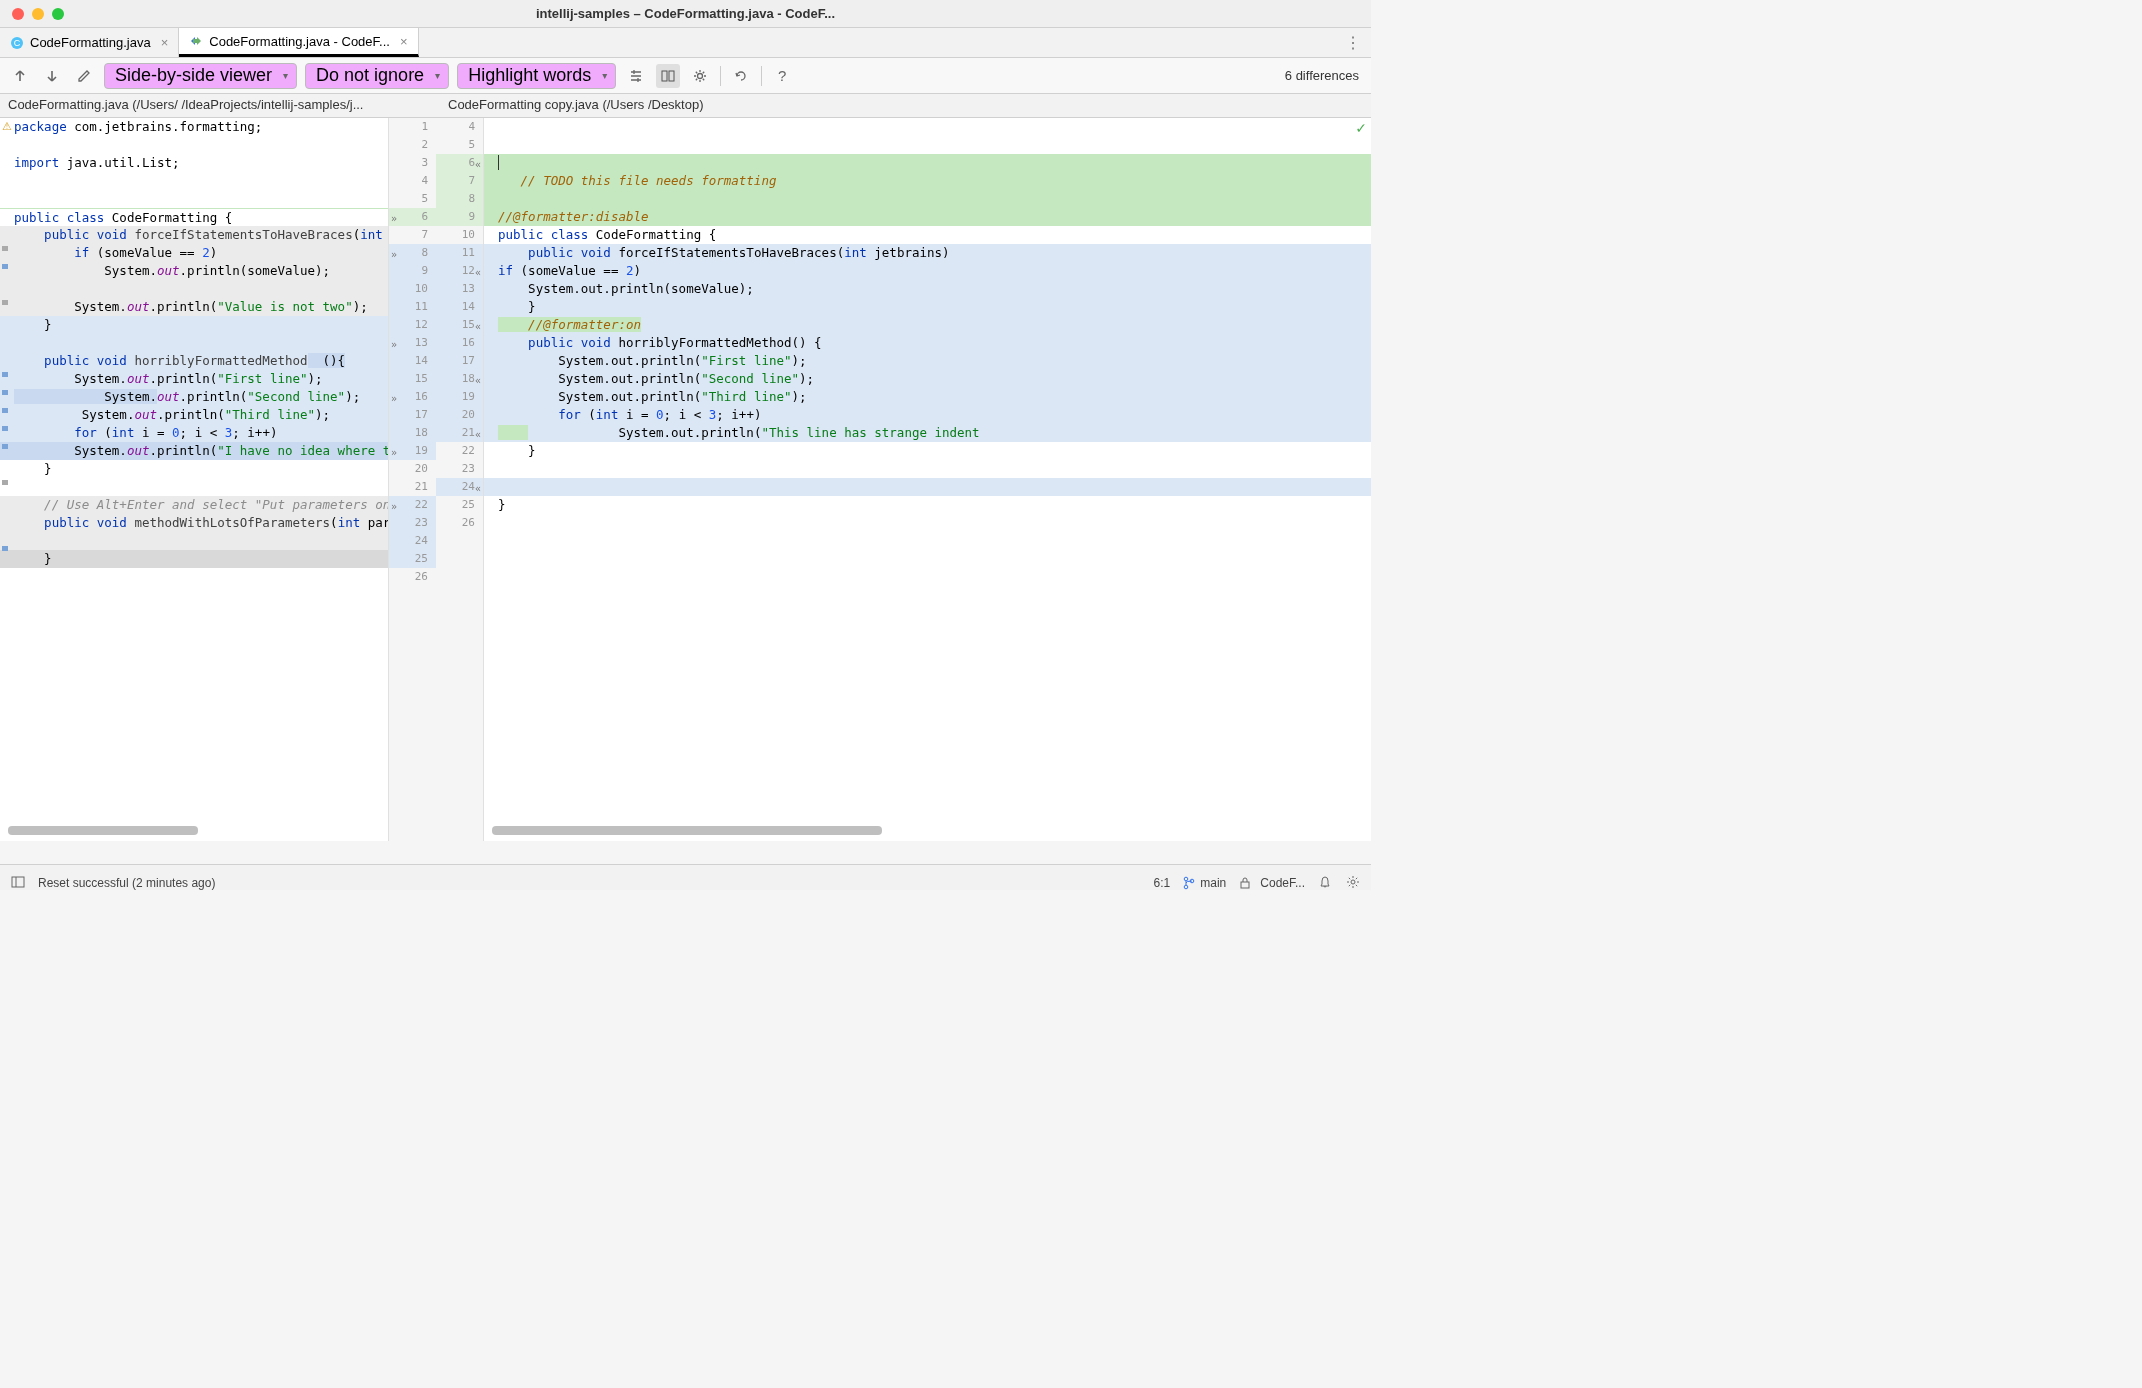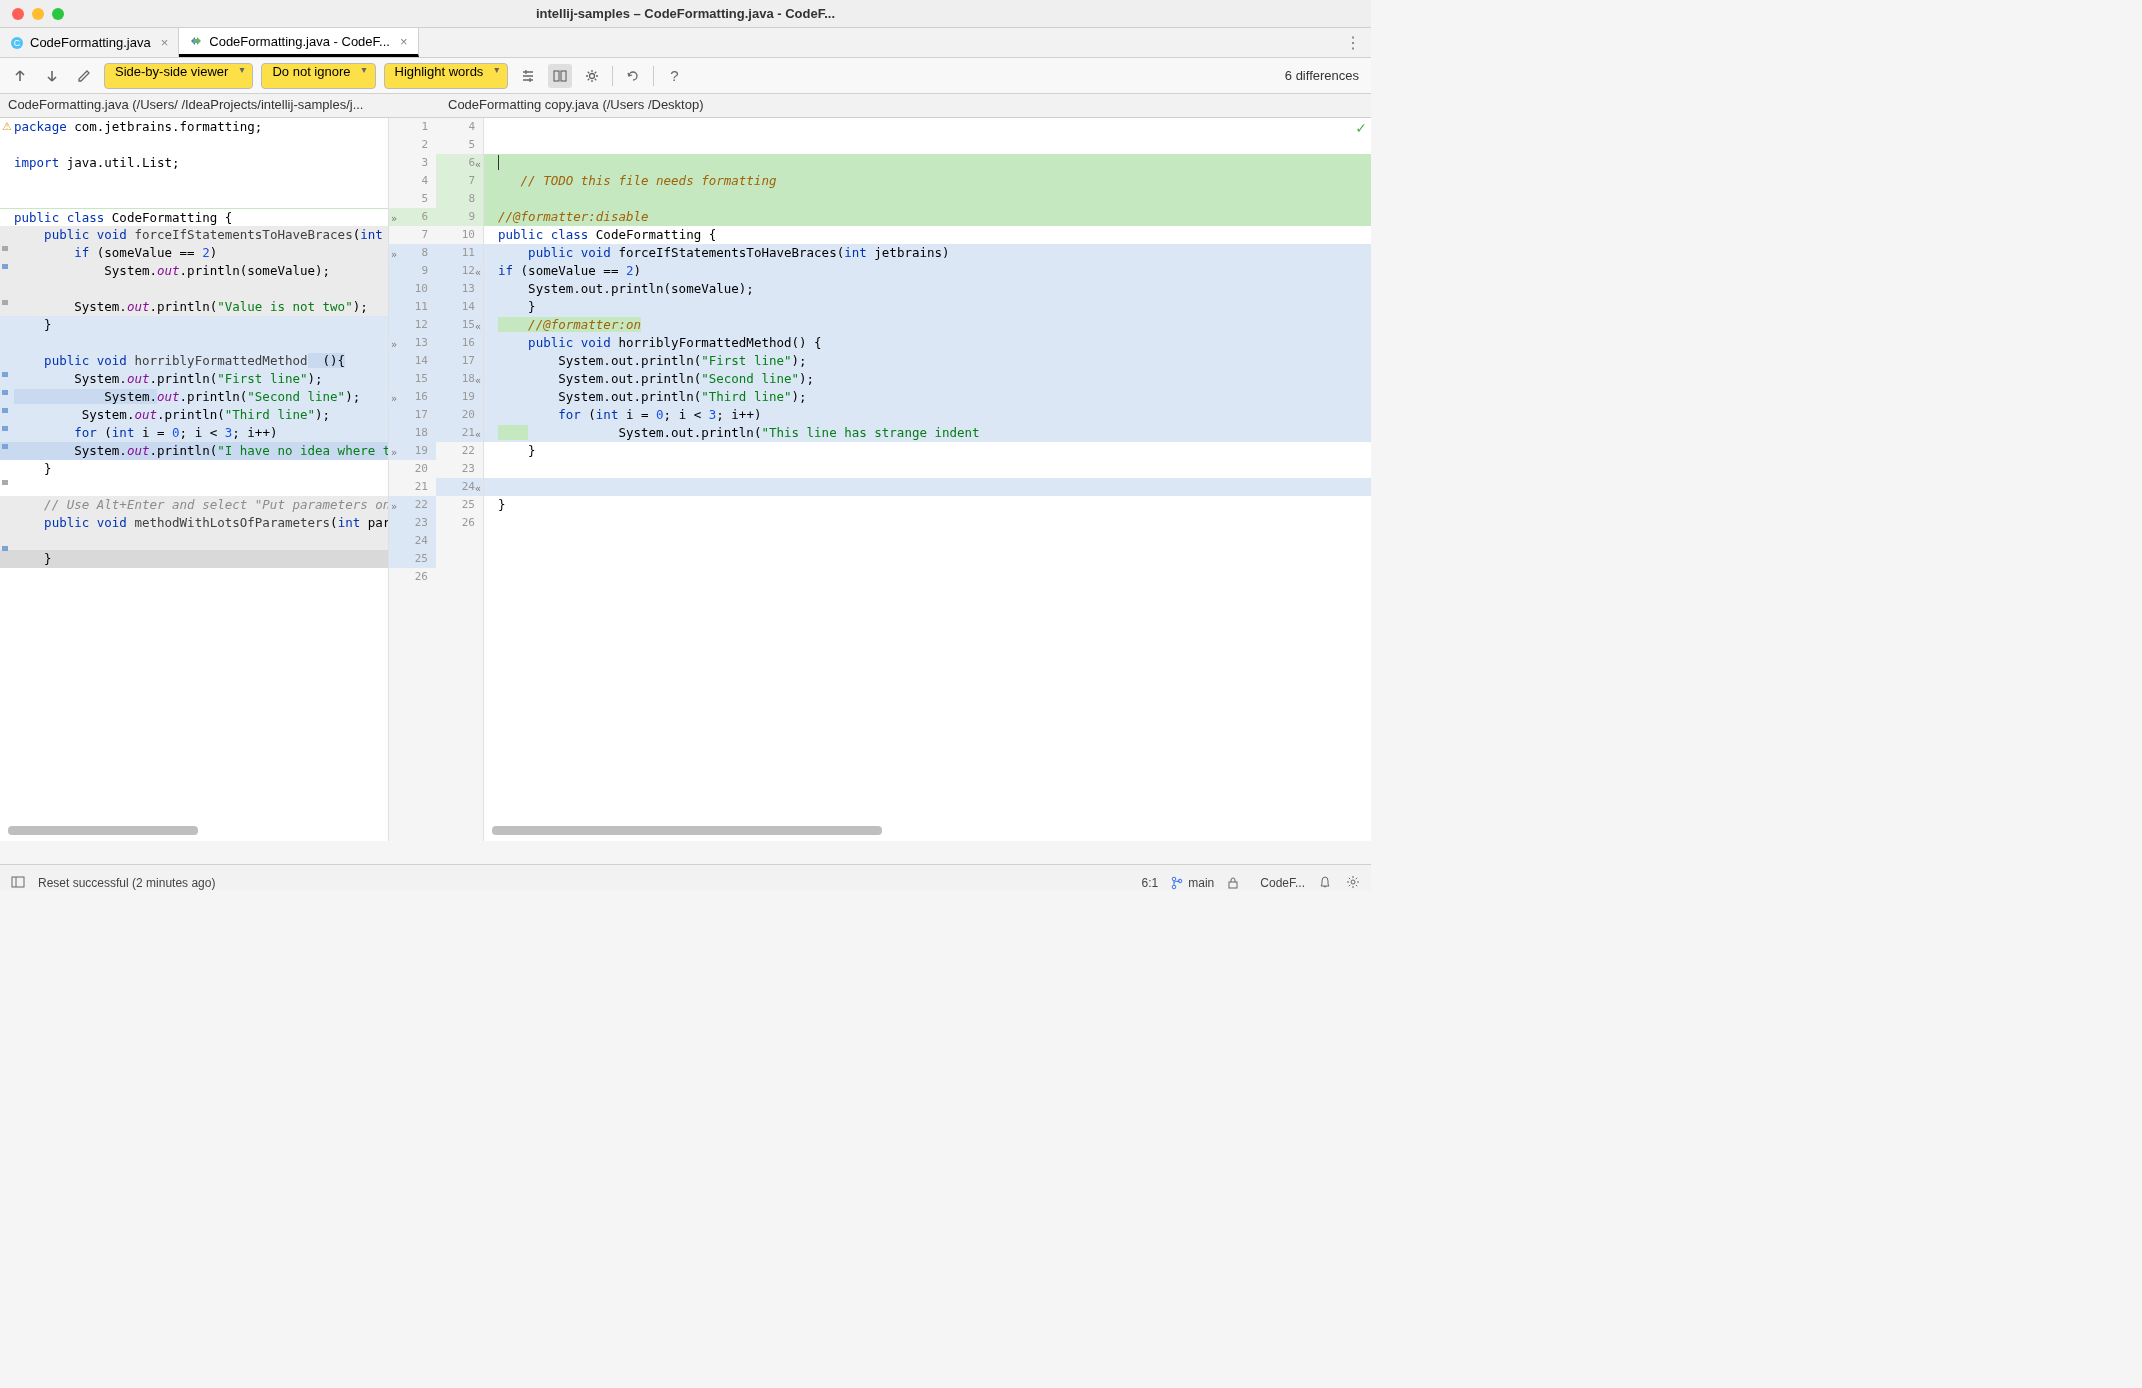--- a/index.html
+++ b/index.html
@@ -71,27 +71,27 @@
   width: 24px; height: 24px;
   display: inline-flex; align-items: center; justify-content: center;
   color: #555;
   cursor: pointer;
   border-radius: 3px;
 }
 .dropdown {
   height: 26px;
   border: 1px solid #bbb;
   border-radius: 4px;
-  background: #fde047;
+  background: #f0abfc;
   padding: 0 24px 0 10px;
   display: inline-flex;
-  align-items: flex-start;
+  align-items: center;
   position: relative;
   cursor: pointer;
-  font-size: 13px;
+  font-size: 18px;
 }
 .dropdown::after {
   content: "▾";
   position: absolute;
   right: 8px;
   color: #666;
   font-size: 10px;
 }
 .tb-sep { width: 1px; height: 20px; background: #ccc; }
 .diff-count {
@@ -468,21 +468,21 @@
   <span>6:1</span>
   <span style="display:flex;align-items:center;gap:4px">
     <svg width="14" height="14">
         <circle cx="4" cy="3" r="1.8" stroke="#3574f0" fill="none"></circle>
         <circle cx="4" cy="11" r="1.8" stroke="#3574f0" fill="none"></circle>
         <circle cx="10" cy="5" r="1.8" stroke="#3574f0" fill="none"></circle>
         <path d="M4 5 L4 9 M4 7 Q4 5 10 5" stroke="#3574f0" fill="none"></path>
       </svg>
     <span>main</span>
   </span>
-  <span style="display:flex;align-items:center;gap:20px">
+  <span style="display:flex;align-items:center;gap:8px">
     <svg width="14" height="14">
         <rect x="3" y="6" width="8" height="6" stroke="#666" fill="none"></rect>
         <path d="M5 6 L5 4 A2 2 0 0 1 9 4 L9 6" stroke="#666" fill="none"></path>
       </svg>
     <span>CodeF...</span>
   </span>
   <span class="sb-icon">
     <svg width="14" height="14">
         <path d="M7 2 Q4 2 4 6 L4 9 L3 11 L11 11 L10 9 L10 6 Q10 2 7 2 M6 11 A1 1 0 0 0 8 11" stroke="#666" fill="none"></path>
       </svg>

